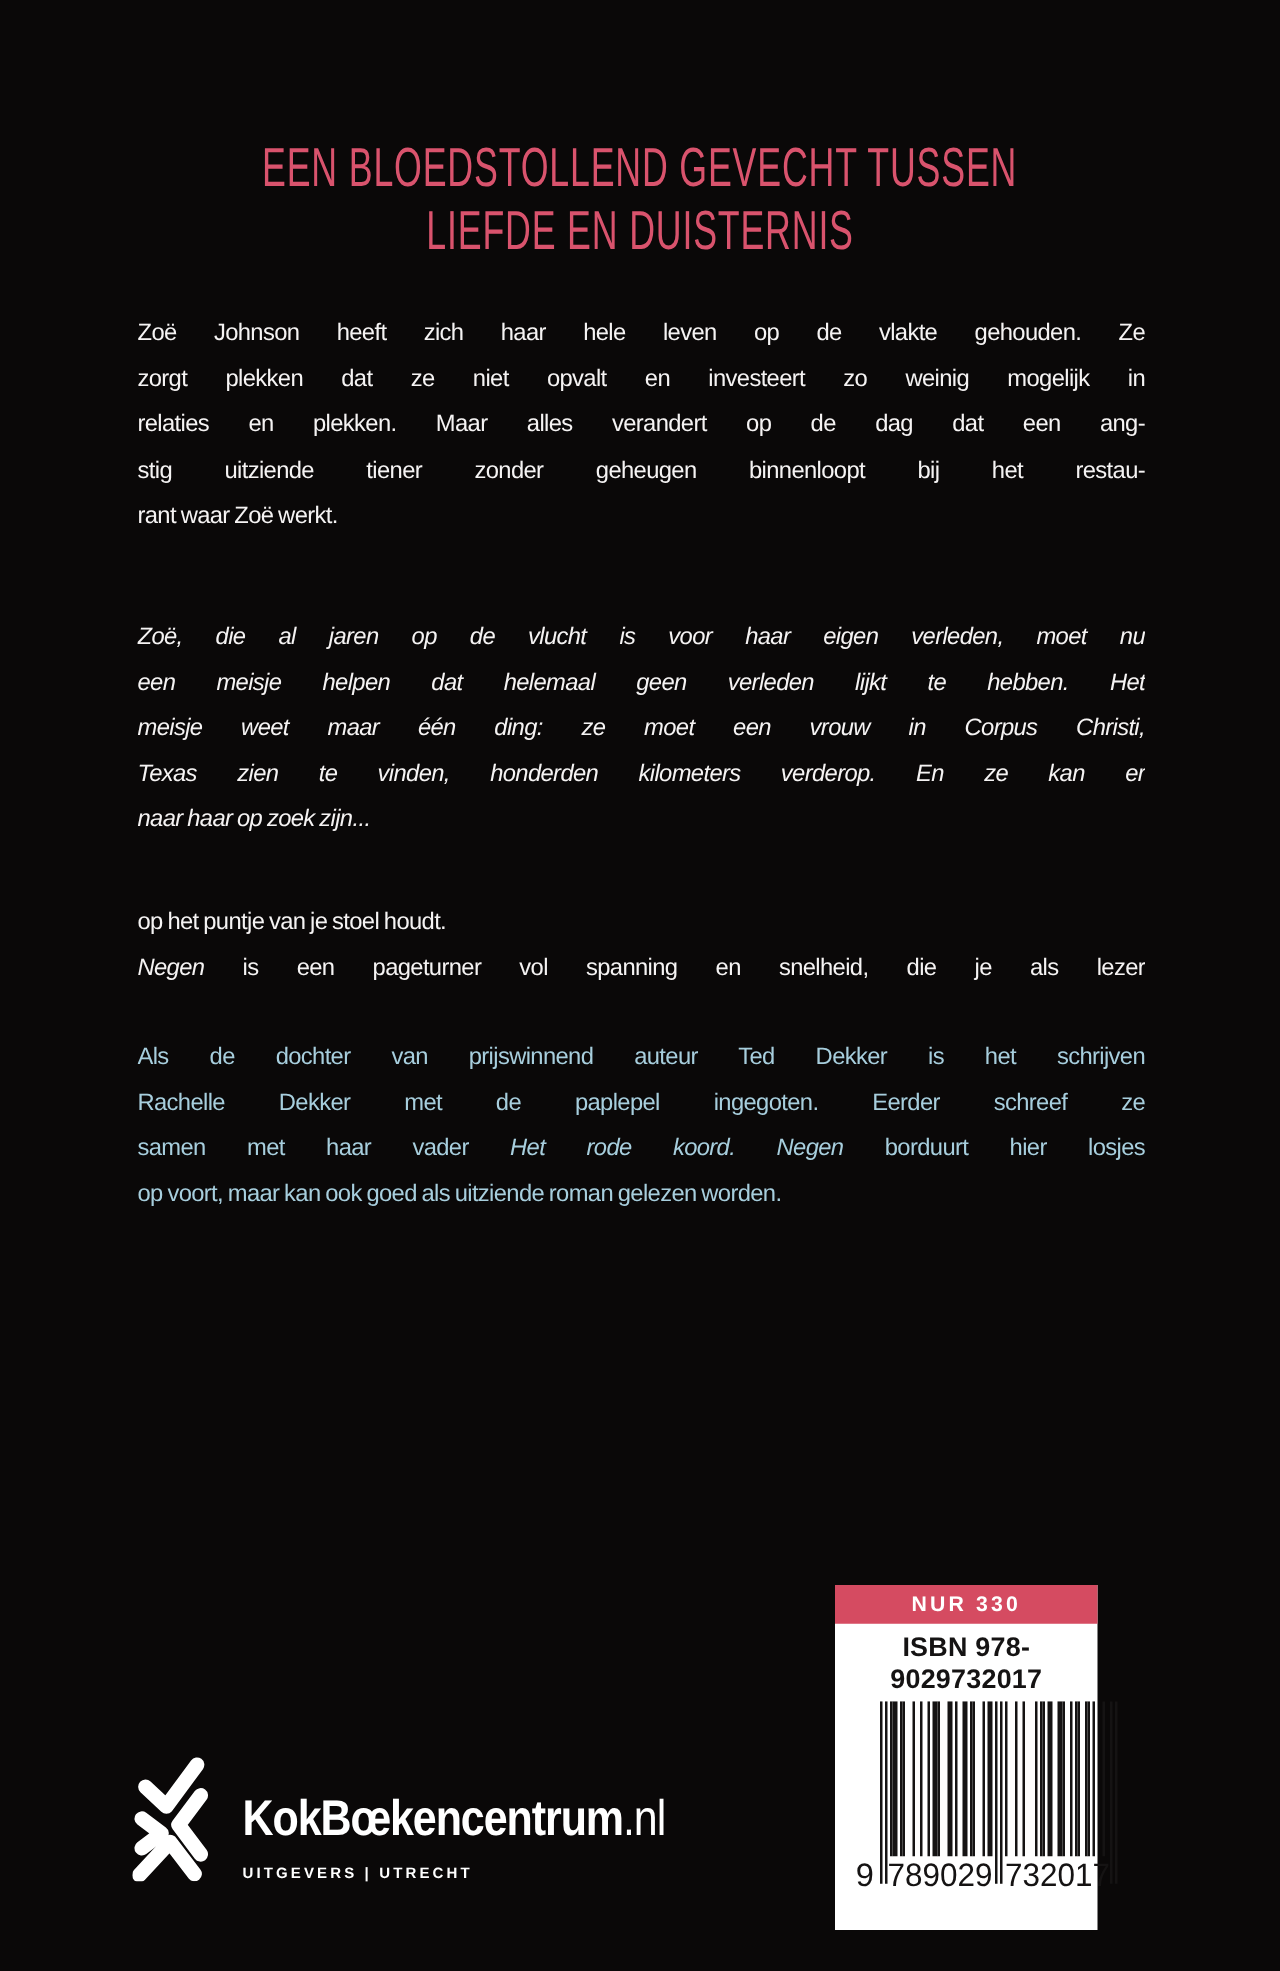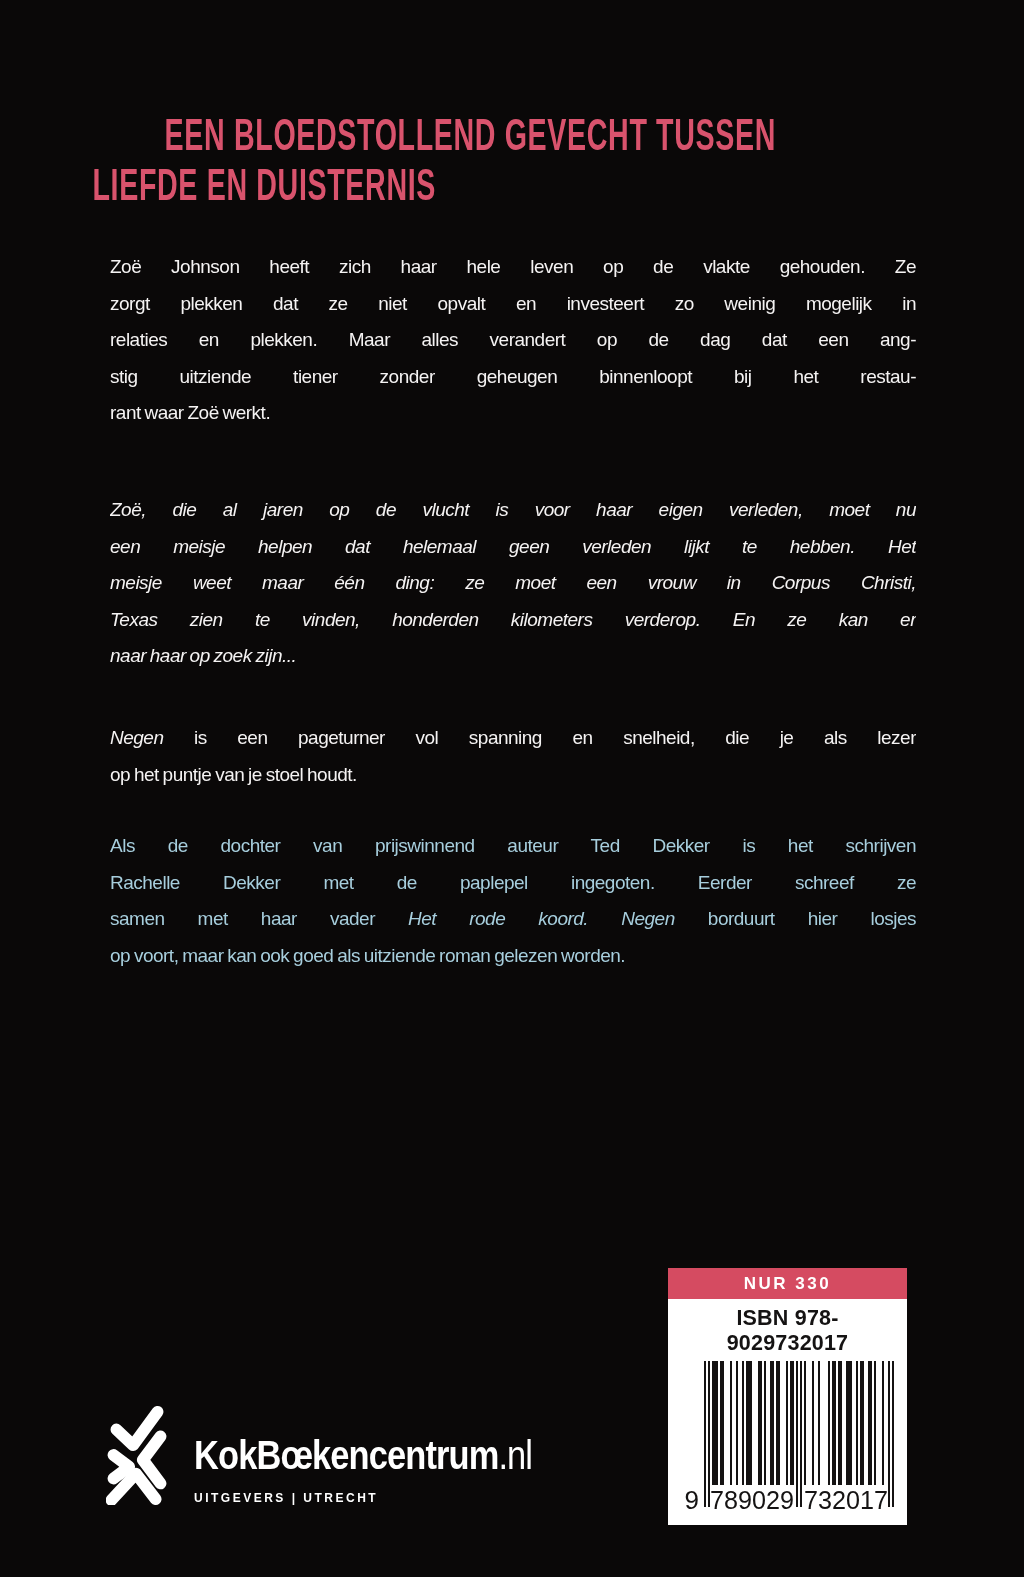--- a/index.html
+++ b/index.html
@@ -6,22 +6,22 @@
     --pink:#d9536d; --band:#d54b61; --blue:#a7cedd; --bg:#0a0808; --text:#f5f3f3;
   }
   *{margin:0;padding:0;box-sizing:border-box;}
   html,body{background:#000;}
   body{font-family:"Liberation Sans",sans-serif;}
   .cover{
     position:relative; width:1024px; height:1577px; background:var(--bg);
     overflow:hidden; margin:0 auto;
   }
   
-  .headline{position:absolute; top:110px; left:0; width:100%; text-align:left;
-    color:var(--pink); font-weight:bold; font-size:44px; line-height:50px;}
+  .headline{position:absolute; top:110px; left:0; width:100%; text-align:center;
+    color:var(--pink); font-weight:normal; font-size:44px; line-height:50px;}
   .hline{display:inline-block; transform:scaleX(0.65); transform-origin:50% 50%;
     white-space:nowrap; letter-spacing:1px;}
   
   .para{position:absolute; left:110px; width:806px; color:var(--text);
     font-size:19px; letter-spacing:-0.5px; word-spacing:-1px;}
   .para.blue{color:var(--blue);}
   .p1{top:249px;} .p2{top:492px;font-style:italic;} .p3{top:720px;} .p4{top:828px;}
   .tline{line-height:36.6px; height:36.6px; overflow:hidden; text-align:justify;}
   .tline.j::after{content:""; display:inline-block; width:100%; height:0;}
   .tline i{font-style:italic;}
@@ -30,24 +30,24 @@
   .pub-icon{width:62px; height:102px; flex:0 0 auto;}
   .pub-text{display:flex; flex-direction:column; justify-content:center;}
   .pub-name-wrap{line-height:46px; white-space:nowrap;}
   .pub-name{display:inline-block; transform:scaleX(0.86); transform-origin:0 50%;
     color:#fff; font-size:40px; letter-spacing:-1px;}
   .pub-name b{font-weight:bold;}
   .pub-name .nl{font-weight:400;}
   .pub-tagline{color:#fff; font-size:12px; font-weight:700; letter-spacing:2.5px;
     margin-top:4px; white-space:nowrap;}
   
-  .isbn-panel{position:absolute; left:668px; top:1268px; width:239px; background:#fff;}
+  .isbn-panel{position:absolute; left:668px; top:1268px; width:210px; background:#fff;}
   .nur{height:31px; background:var(--band); color:#fff; text-align:center;
     line-height:31px; font-size:17px; font-weight:700; letter-spacing:2.5px;}
-  .isbn-body{padding:7px 16px 12px; text-align:center;}
+  .isbn-body{padding:7px 16px 31px; text-align:center;}
   .isbn-label{color:#151313; font-weight:bold; font-size:21.5px; letter-spacing:0.2px;}
   .ean{display:block; margin:5px auto 0;}
 </style>
 </head>
 <body>
 
 <div class="cover">
 
   <header class="headline">
     <span class="hline">EEN BLOEDSTOLLEND GEVECHT TUSSEN</span><br>
@@ -62,22 +62,22 @@
       <div class="tline"><span>rant waar Zoë werkt.</span></div>
     </section>
   <section class="para p2">
       <div class="tline j"><span>Zoë, die al jaren op de vlucht is voor haar eigen verleden, moet nu</span></div>
       <div class="tline j"><span>een meisje helpen dat helemaal geen verleden lijkt te hebben. Het</span></div>
       <div class="tline j"><span>meisje weet maar één ding: ze moet een vrouw in Corpus Christi,</span></div>
       <div class="tline j"><span>Texas zien te vinden, honderden kilometers verderop. En ze kan er</span></div>
       <div class="tline"><span>naar haar op zoek zijn...</span></div>
     </section>
   <section class="para p3">
+      <div class="tline"><span>op het puntje van je stoel houdt.</span></div>
       <div class="tline j"><i>Negen</i><span> is een pageturner vol spanning en snelheid, die je als lezer</span></div>
-      <div class="tline"><span>op het puntje van je stoel houdt.</span></div>
     </section>
   <section class="para p4 blue">
       <div class="tline j"><span>Als de dochter van prijswinnend auteur Ted Dekker is het schrijven</span></div>
       <div class="tline j"><span>Rachelle Dekker met de paplepel ingegoten. Eerder schreef ze</span></div>
       <div class="tline j"><span>samen met haar vader </span><i>Het rode koord.</i><span> </span><i>Negen</i><span> borduurt hier losjes</span></div>
       <div class="tline"><span>op voort, maar kan ook goed als uitziende roman gelezen worden.</span></div>
     </section>
 
   <div class="publisher">
     <svg class="pub-icon" viewBox="0 0 62 104" xmlns="http://www.w3.org/2000/svg">

